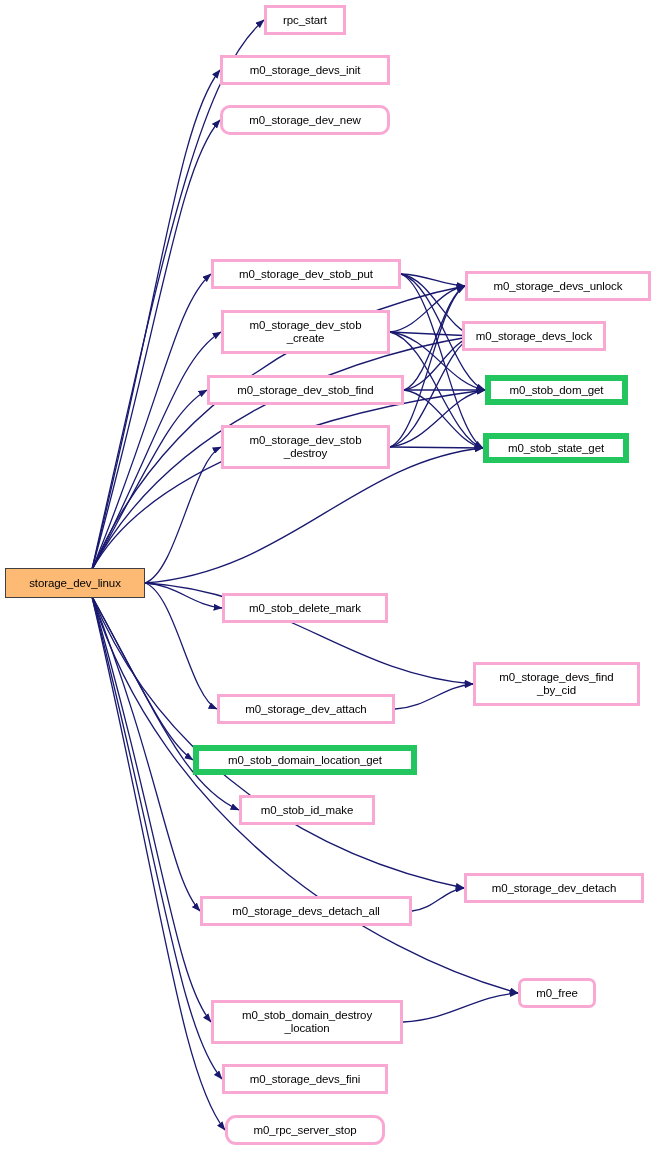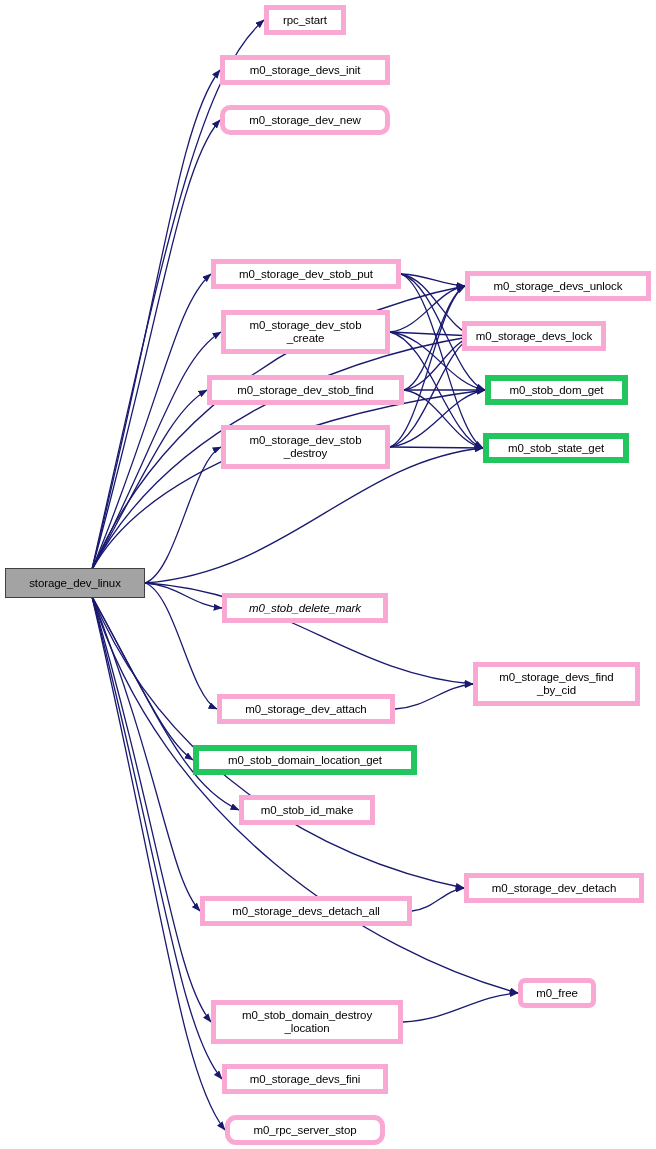--- a/index.html
+++ b/index.html
@@ -27,32 +27,32 @@
     pointer-events: none;
   }
   .gnode {
     position: absolute;
     box-sizing: border-box;
     display: flex;
     align-items: center;
     justify-content: center;
     text-align: center;
     background: #ffffff;
-    border: 5px solid #f9a8d4;
+    border: 3px solid #f9a8d4;
     font-size: 11.5px;
     line-height: 13px;
     color: #000000;
     white-space: pre-line;
     letter-spacing: -0.1px;
   }
   .gnode.plain {
     border: 6px solid #22c55e;
   }
   .gnode.root {
-    background: #a3a3a3;
+    background: #fdba74;
     border: 1px solid #404040;
   }
   .gnode .lbl {
     display: block;
     width: 100%;
     padding: 0 3px;
     box-sizing: border-box;
   }
 </style>
 </head>
@@ -117,21 +117,21 @@
       <div class="gnode" style="left: 211px; top: 259px; width: 190px; height: 30px;"><span class="lbl">m0_storage_dev_stob_put</span></div>
       <div class="gnode" style="left: 221px; top: 310px; width: 169px; height: 44px;"><span class="lbl">m0_storage_dev_stob
 _create</span></div>
       <div class="gnode" style="left: 207px; top: 375px; width: 197px; height: 30px;"><span class="lbl">m0_storage_dev_stob_find</span></div>
       <div class="gnode" style="left: 221px; top: 425px; width: 169px; height: 44px;"><span class="lbl">m0_storage_dev_stob
 _destroy</span></div>
       <div class="gnode" style="left: 465px; top: 271px; width: 186px; height: 30px;"><span class="lbl">m0_storage_devs_unlock</span></div>
       <div class="gnode" style="left: 462px; top: 321px; width: 144px; height: 30px;"><span class="lbl">m0_storage_devs_lock</span></div>
       <div class="gnode plain" style="left: 485px; top: 375px; width: 143px; height: 30px;"><span class="lbl">m0_stob_dom_get</span></div>
       <div class="gnode plain" style="left: 483px; top: 433px; width: 146px; height: 30px;"><span class="lbl">m0_stob_state_get</span></div>
-      <div class="gnode" style="left: 222px; top: 593px; width: 166px; height: 30px; font-style: italic;"><span class="lbl">m0_stob_delete_mark</span></div>
+      <div class="gnode" style="left: 222px; top: 593px; width: 166px; height: 30px;"><span class="lbl">m0_stob_delete_mark</span></div>
       <div class="gnode" style="left: 473px; top: 662px; width: 167px; height: 44px;"><span class="lbl">m0_storage_devs_find
 _by_cid</span></div>
       <div class="gnode" style="left: 217px; top: 694px; width: 178px; height: 30px;"><span class="lbl">m0_storage_dev_attach</span></div>
       <div class="gnode plain" style="left: 193px; top: 745px; width: 224px; height: 30px;"><span class="lbl">m0_stob_domain_location_get</span></div>
       <div class="gnode" style="left: 239px; top: 795px; width: 136px; height: 30px;"><span class="lbl">m0_stob_id_make</span></div>
       <div class="gnode" style="left: 464px; top: 873px; width: 180px; height: 30px;"><span class="lbl">m0_storage_dev_detach</span></div>
       <div class="gnode" style="left: 200px; top: 896px; width: 212px; height: 30px;"><span class="lbl">m0_storage_devs_detach_all</span></div>
       <div class="gnode" style="left: 518px; top: 978px; width: 78px; height: 30px; border-radius: 7px;"><span class="lbl">m0_free</span></div>
       <div class="gnode" style="left: 211px; top: 1000px; width: 192px; height: 44px;"><span class="lbl">m0_stob_domain_destroy
 _location</span></div>

